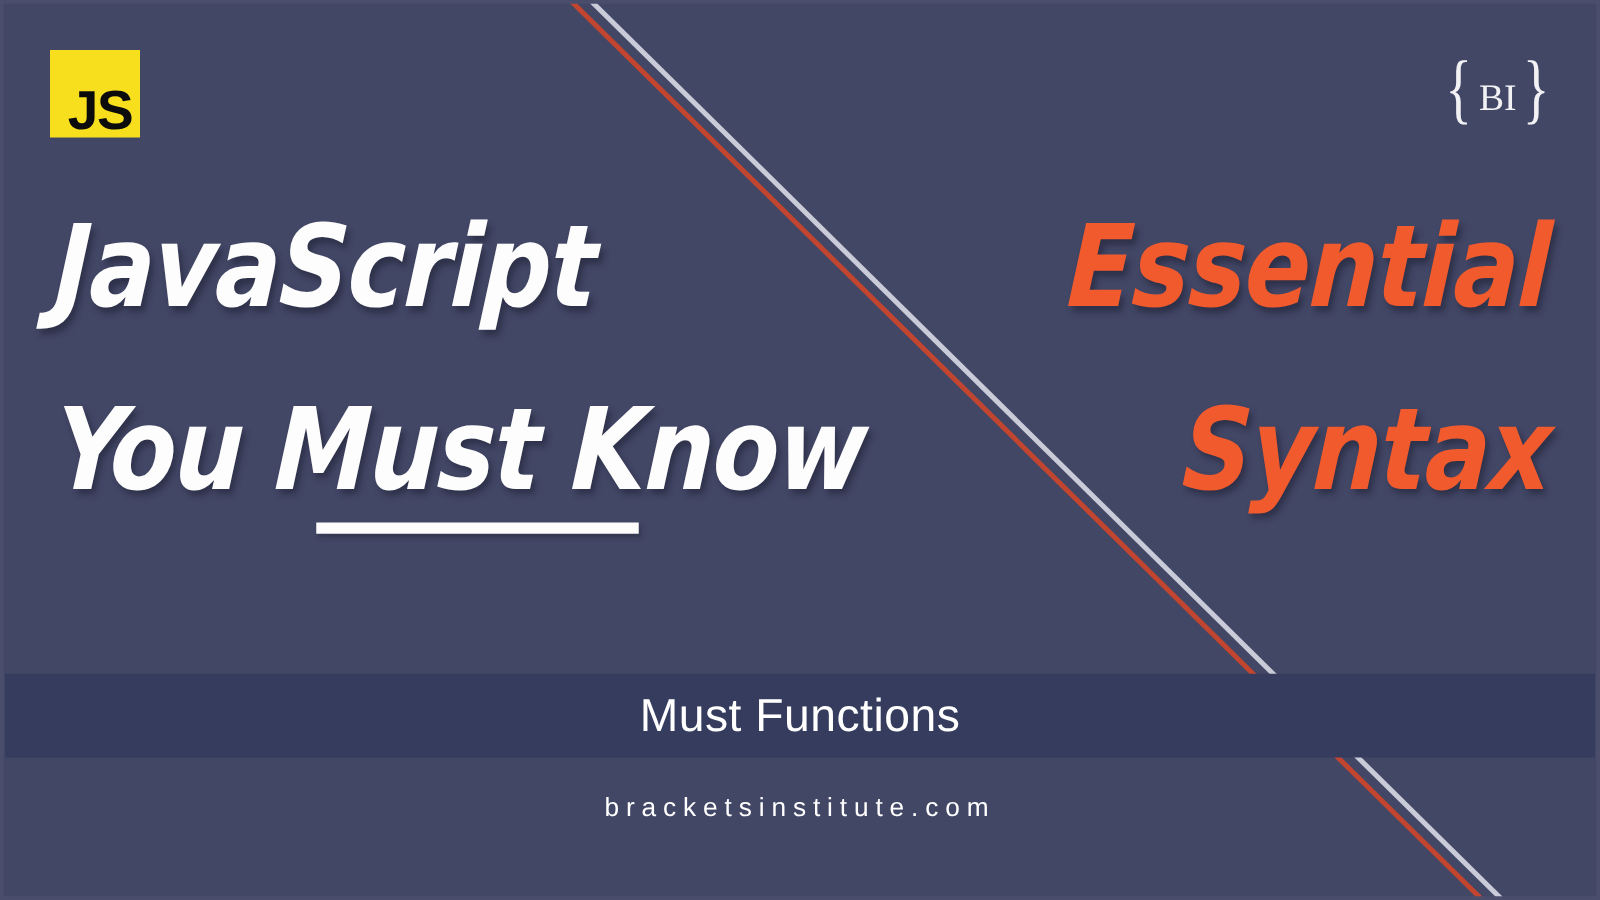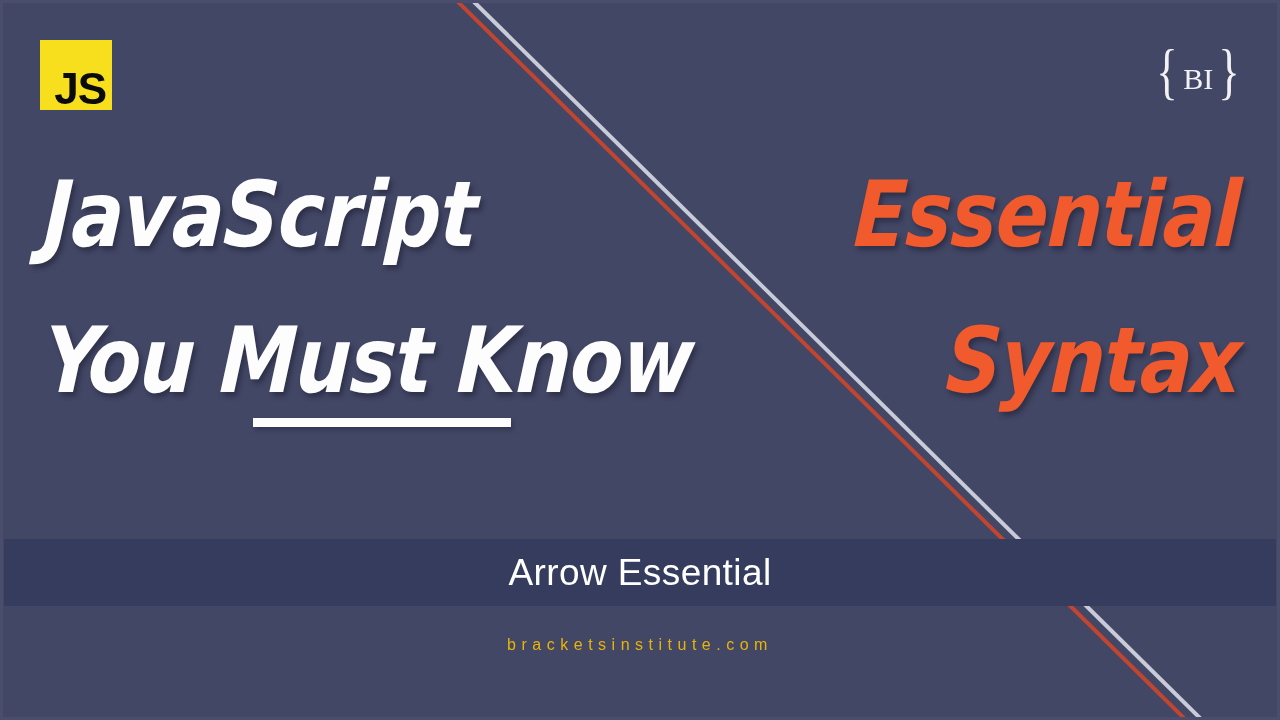--- a/index.html
+++ b/index.html
@@ -187,22 +187,22 @@
   #site-url {
     position: absolute;
     left: 0;
     right: 0;
     top: 636px;
     text-align: center;
     z-index: 6;
   }
   #site-url .url-text {
     font-family: "Liberation Sans", sans-serif;
-    font-size: 16px;
-    color: #eab308;
+    font-size: 21px;
+    color: #ffffff;
     letter-spacing: 5.5px;
     line-height: 1;
   }
 </style>
 </head>
 <body>
 
 <div id="slide">
 
   <svg id="diagonals" width="1280" height="720" viewBox="0 0 1280 720" aria-hidden="true">
@@ -230,21 +230,21 @@
     <div class="headline-row row-2">
       <span class="brush white-title line-b">You Must Know</span>
       <span class="brush orange-title line-b">Syntax</span>
     </div>
 
   </div>
 
   <div id="must-underline"></div>
 
   <div id="topic-band">
-    <span class="topic-text">Arrow Essential</span>
+    <span class="topic-text">Must Functions</span>
   </div>
 
   <div id="site-url">
     <span class="url-text">bracketsinstitute.com</span>
   </div>
 
   <div id="frame-border"></div>
 
 </div>
 

